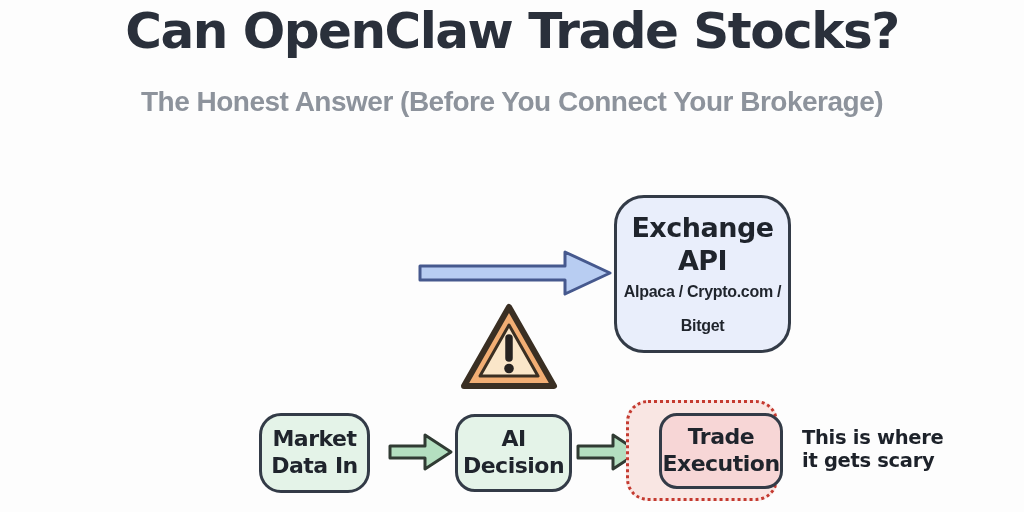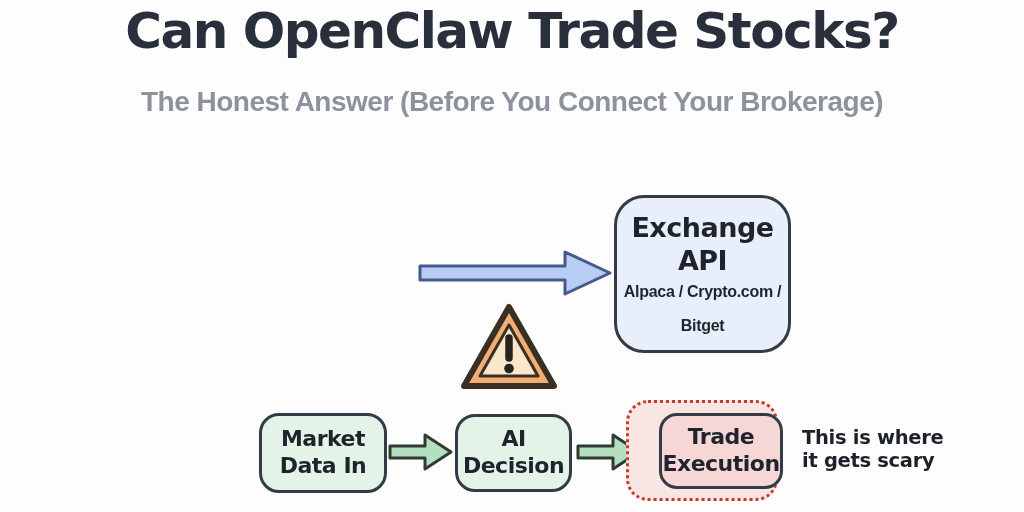--- a/index.html
+++ b/index.html
@@ -26,21 +26,21 @@
   }
   .node-blue  { background:#e9eefb; border-radius:30px; }
   .node-green { background:#e4f3e8; border-radius:20px; border-width:3px; }
   .node-pink  { background:#f7d6d6; border-radius:18px; border-width:3px; }
   .agent-box    { left:240px; top:196px; width:172px; height:158px; }
   .exchange-box { left:614px; top:195px; width:177px; height:158px; }
   .big-label  { font-size:25px; font-weight:bold; line-height:1.22; letter-spacing:-0.5px; }
   .providers  { font-size:16px; font-weight:bold; line-height:1.25; margin-top:5px; letter-spacing:-0.3px;
                 font-family:"Liberation Sans",sans-serif; }
   .svg-abs { position:absolute; }
-  .market-box { left:259px; top:413px; width:128px; height:80px; }
+  .market-box { left:259px; top:413px; width:111px; height:80px;border-radius:22px; }
   .ai-box     { left:455px; top:414px; width:117px; height:78px; }
   .small-label { font-size:22px; font-weight:bold; line-height:1.22; letter-spacing:-0.5px; }
   .danger-zone {
     position:absolute; left:626px; top:400px; width:152px; height:101px;
     box-sizing:border-box; border:3.5px dotted #c43a30; border-radius:22px;
     background:#f9e6e3; display:flex; align-items:center; justify-content:center;
   }
   .trade-box { position:relative; width:126px; height:76px; left:0; top:0;margin-left:38px; }
   .scary-note {
     position:absolute; left:790px; top:426px;

